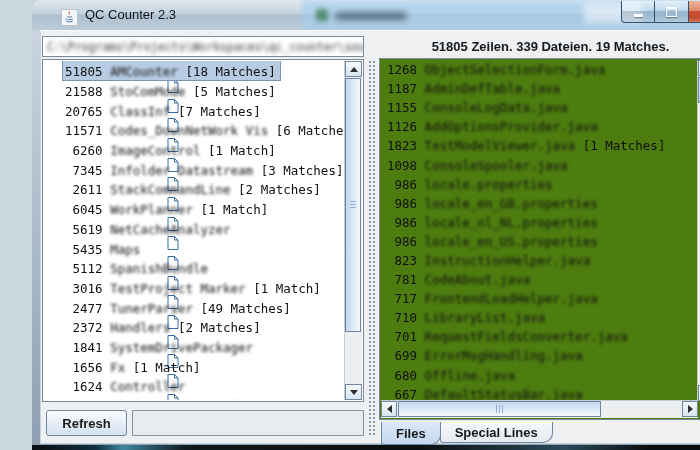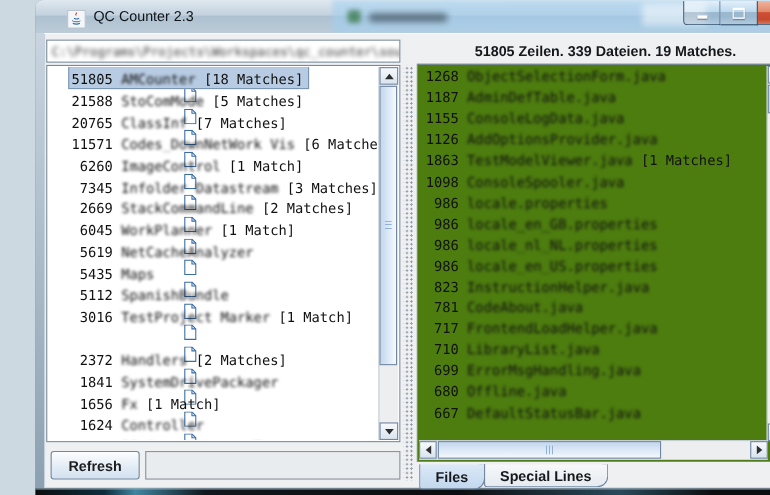--- a/index.html
+++ b/index.html
@@ -201,21 +201,21 @@
               </span>
               <span class="cellwrap"><span class="num5">7345</span><span class="blur">Infolder Datastream</span><span class="fmatch">[3 Matches]</span></span>
             </div>
             <div class="row">
               <span class="ficon">
                 <svg viewBox="0 0 12 14" width="12" height="14">
                   <path d="M1 .5h6.5L11 4v9.5H1z" fill="#fff" stroke="#3a6ea5" stroke-width="1"></path>
                   <path d="M7.5 .5V4H11" fill="none" stroke="#3a6ea5" stroke-width="1"></path>
                 </svg>
               </span>
-              <span class="cellwrap"><span class="num5">2669</span><span class="blur">StackCommandLine</span><span class="fmatch">[2 Matches]</span></span>
+              <span class="cellwrap"><span class="num5">2611</span><span class="blur">StackCommandLine</span><span class="fmatch">[2 Matches]</span></span>
             </div>
             <div class="row">
               <span class="ficon">
                 <svg viewBox="0 0 12 14" width="12" height="14">
                   <path d="M1 .5h6.5L11 4v9.5H1z" fill="#fff" stroke="#3a6ea5" stroke-width="1"></path>
                   <path d="M7.5 .5V4H11" fill="none" stroke="#3a6ea5" stroke-width="1"></path>
                 </svg>
               </span>
               <span class="cellwrap"><span class="num5">6045</span><span class="blur">WorkPlanner</span><span class="fmatch">[1 Match]</span></span>
             </div>
@@ -255,20 +255,21 @@
               </span>
               <span class="cellwrap"><span class="num5">3016</span><span class="blur">TestProject Marker</span><span class="fmatch">[1 Match]</span></span>
             </div>
             <div class="row">
               <span class="ficon">
                 <svg viewBox="0 0 12 14" width="12" height="14">
                   <path d="M1 .5h6.5L11 4v9.5H1z" fill="#fff" stroke="#3a6ea5" stroke-width="1"></path>
                   <path d="M7.5 .5V4H11" fill="none" stroke="#3a6ea5" stroke-width="1"></path>
                 </svg>
               </span>
+              <span class="cellwrap"><span class="num5">2477</span><span class="blur">TunerParser</span><span class="fmatch">[49 Matches]</span></span>
             </div>
             <div class="row">
               <span class="ficon">
                 <svg viewBox="0 0 12 14" width="12" height="14">
                   <path d="M1 .5h6.5L11 4v9.5H1z" fill="#fff" stroke="#3a6ea5" stroke-width="1"></path>
                   <path d="M7.5 .5V4H11" fill="none" stroke="#3a6ea5" stroke-width="1"></path>
                 </svg>
               </span>
               <span class="cellwrap"><span class="num5">2372</span><span class="blur">Handlers</span><span class="fmatch">[2 Matches]</span></span>
             </div>
@@ -326,30 +327,31 @@
 
       <div class="summary">51805 Zeilen. 339 Dateien. 19 Matches.</div>
 
       <div class="rlistbox">
         <div class="rrows">
 
         <div class="rrow"><span class="num4">1268</span><span class="blur">ObjectSelectionForm.java</span><span class="fmatch"></span></div>
             <div class="rrow"><span class="num4">1187</span><span class="blur">AdminDefTable.java</span><span class="fmatch"></span></div>
             <div class="rrow"><span class="num4">1155</span><span class="blur">ConsoleLogData.java</span><span class="fmatch"></span></div>
             <div class="rrow"><span class="num4">1126</span><span class="blur">AddOptionsProvider.java</span><span class="fmatch"></span></div>
-            <div class="rrow"><span class="num4">1863</span><span class="blur">TestModelViewer.java</span><span class="fmatch">[1 Matches]</span></div>
+            <div class="rrow"><span class="num4">1823</span><span class="blur">TestModelViewer.java</span><span class="fmatch">[1 Matches]</span></div>
             <div class="rrow"><span class="num4">1098</span><span class="blur">ConsoleSpooler.java</span><span class="fmatch"></span></div>
             <div class="rrow"><span class="num4">986</span><span class="blur">locale.properties</span><span class="fmatch"></span></div>
             <div class="rrow"><span class="num4">986</span><span class="blur">locale_en_GB.properties</span><span class="fmatch"></span></div>
             <div class="rrow"><span class="num4">986</span><span class="blur">locale_nl_NL.properties</span><span class="fmatch"></span></div>
             <div class="rrow"><span class="num4">986</span><span class="blur">locale_en_US.properties</span><span class="fmatch"></span></div>
             <div class="rrow"><span class="num4">823</span><span class="blur">InstructionHelper.java</span><span class="fmatch"></span></div>
             <div class="rrow"><span class="num4">781</span><span class="blur">CodeAbout.java</span><span class="fmatch"></span></div>
             <div class="rrow"><span class="num4">717</span><span class="blur">FrontendLoadHelper.java</span><span class="fmatch"></span></div>
             <div class="rrow"><span class="num4">710</span><span class="blur">LibraryList.java</span><span class="fmatch"></span></div>
+            <div class="rrow"><span class="num4">701</span><span class="blur">RequestFieldsConverter.java</span><span class="fmatch"></span></div>
             <div class="rrow"><span class="num4">699</span><span class="blur">ErrorMsgHandling.java</span><span class="fmatch"></span></div>
             <div class="rrow"><span class="num4">680</span><span class="blur">Offline.java</span><span class="fmatch"></span></div>
             <div class="rrow"><span class="num4">667</span><span class="blur">DefaultStatusBar.java</span><span class="fmatch"></span></div>
           </div>
         <div class="vsb" style="bottom:18px;">
           <div class="sbtn" style="top:0;">
               <div class="arr-up"></div>
             </div>
           <div class="vthumb" style="top:17px;height:26px;"></div>
           <div class="sbtn" style="bottom:0;">

